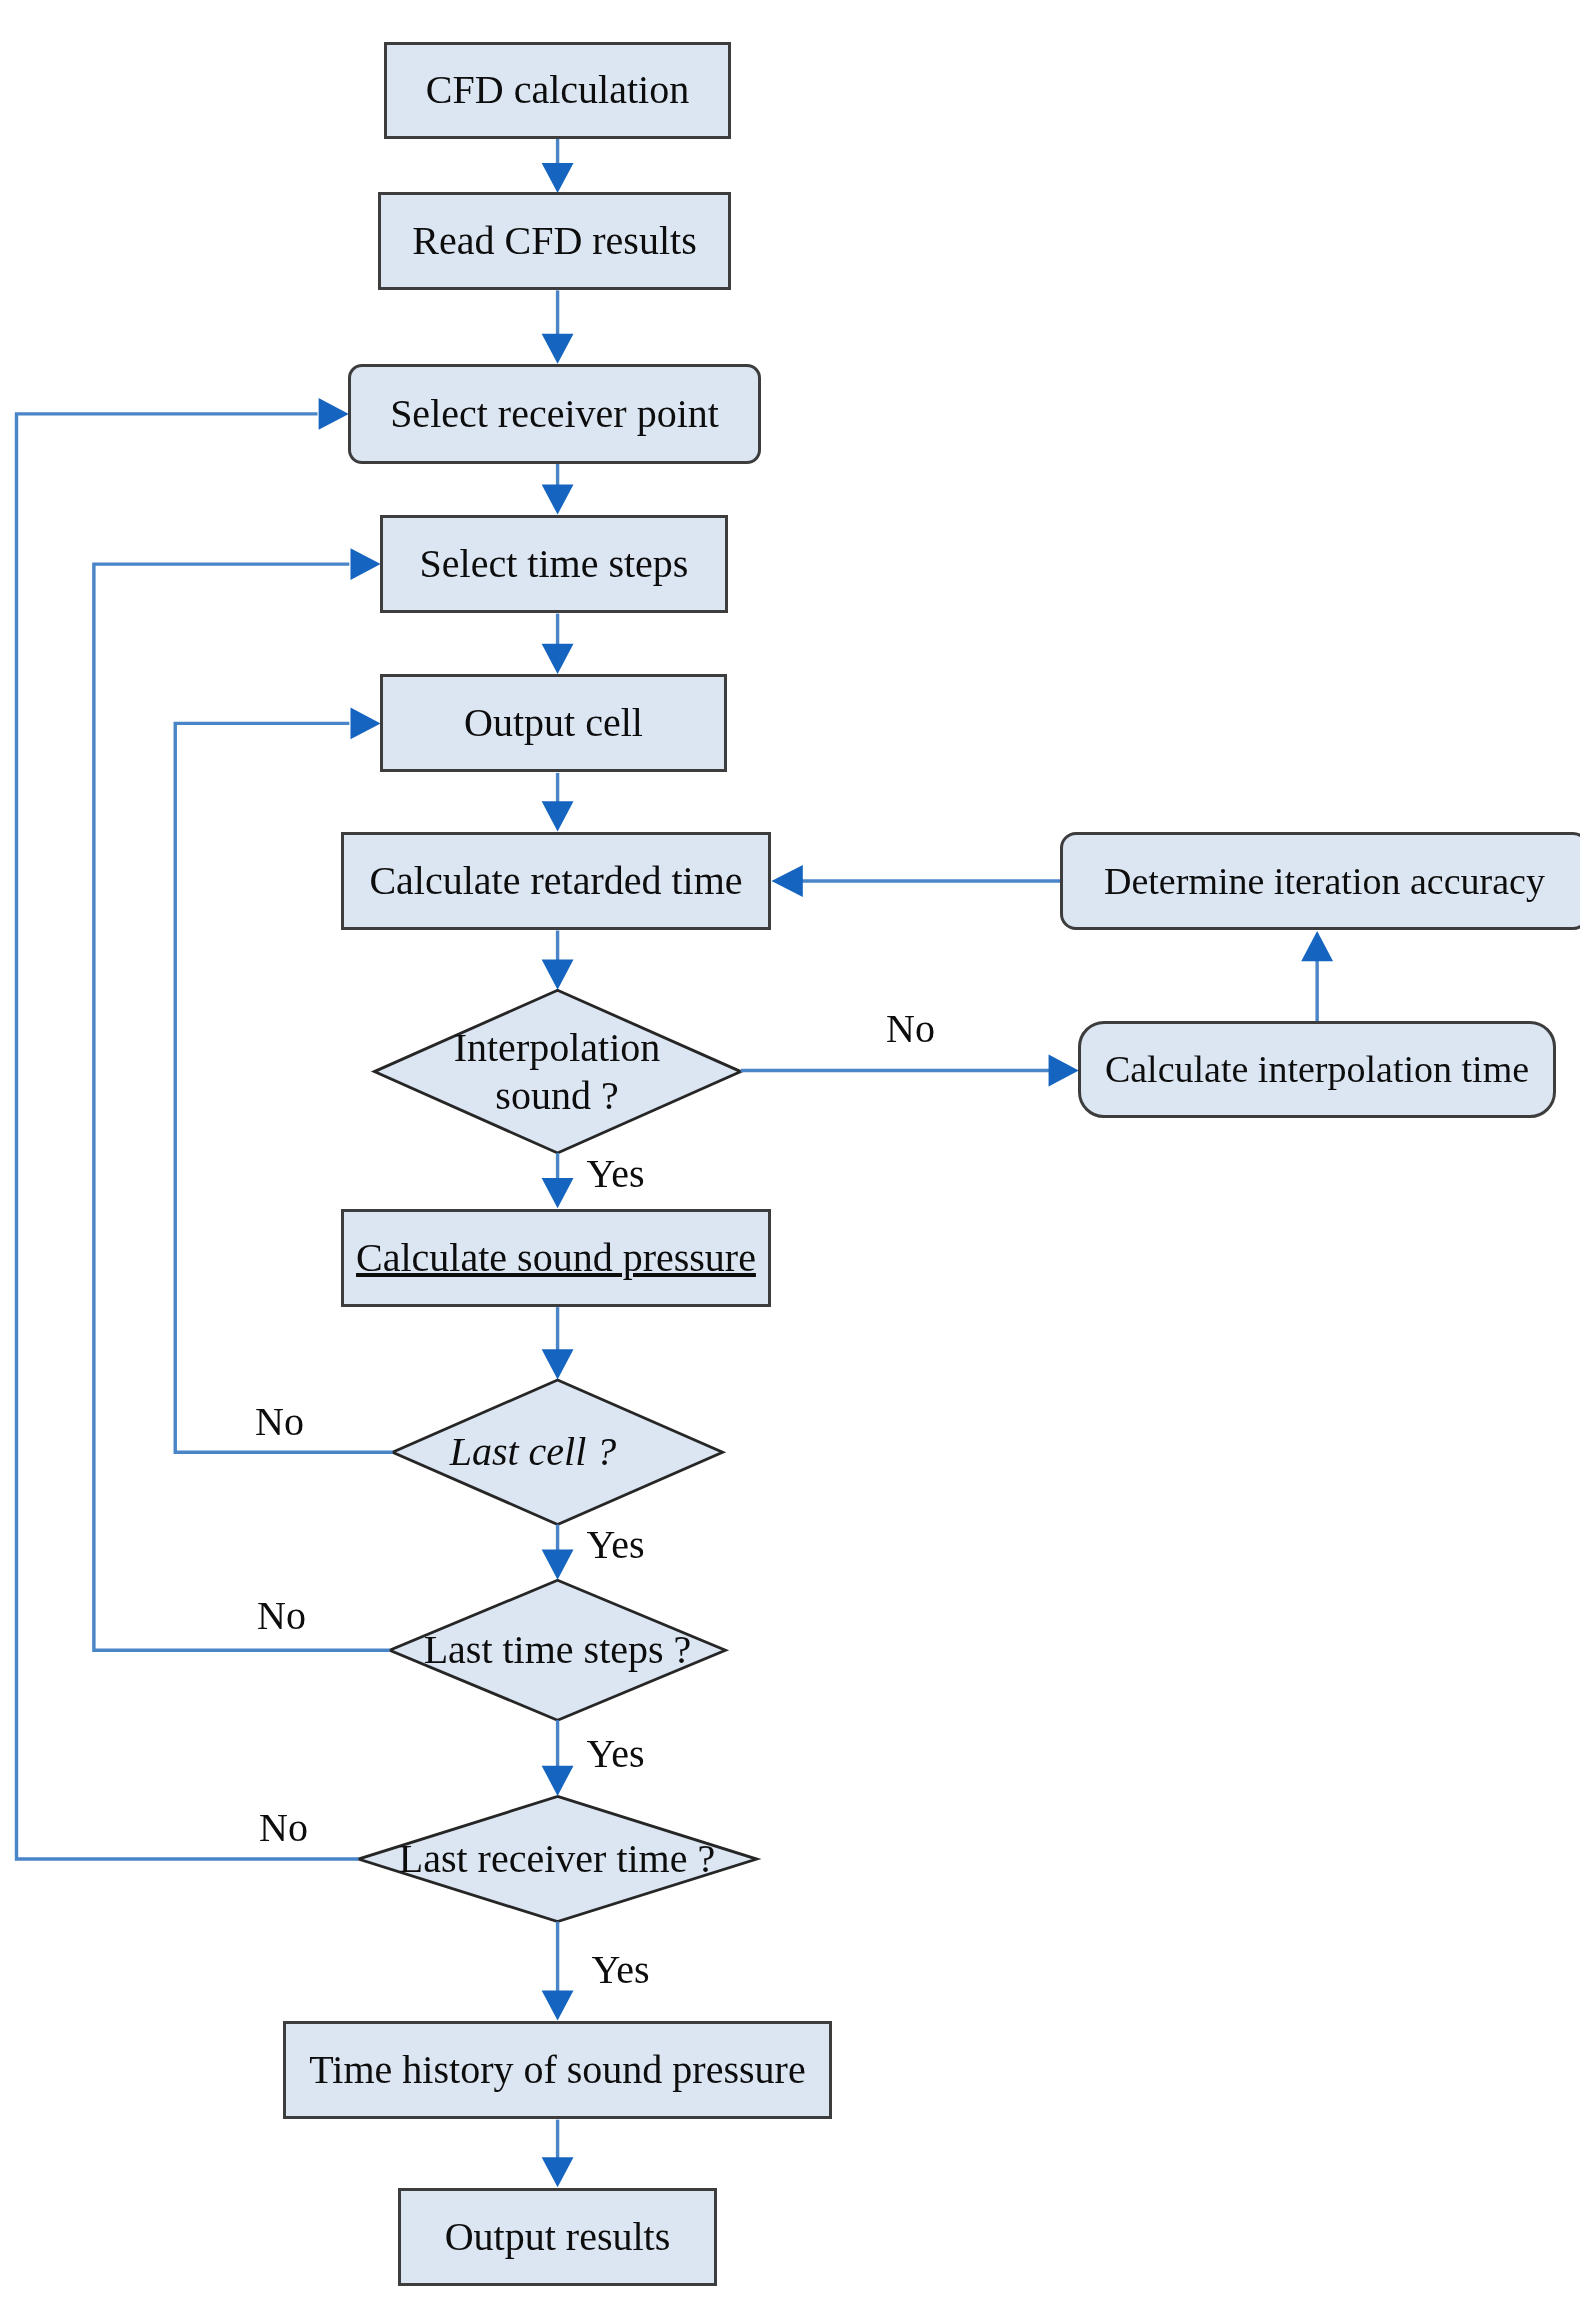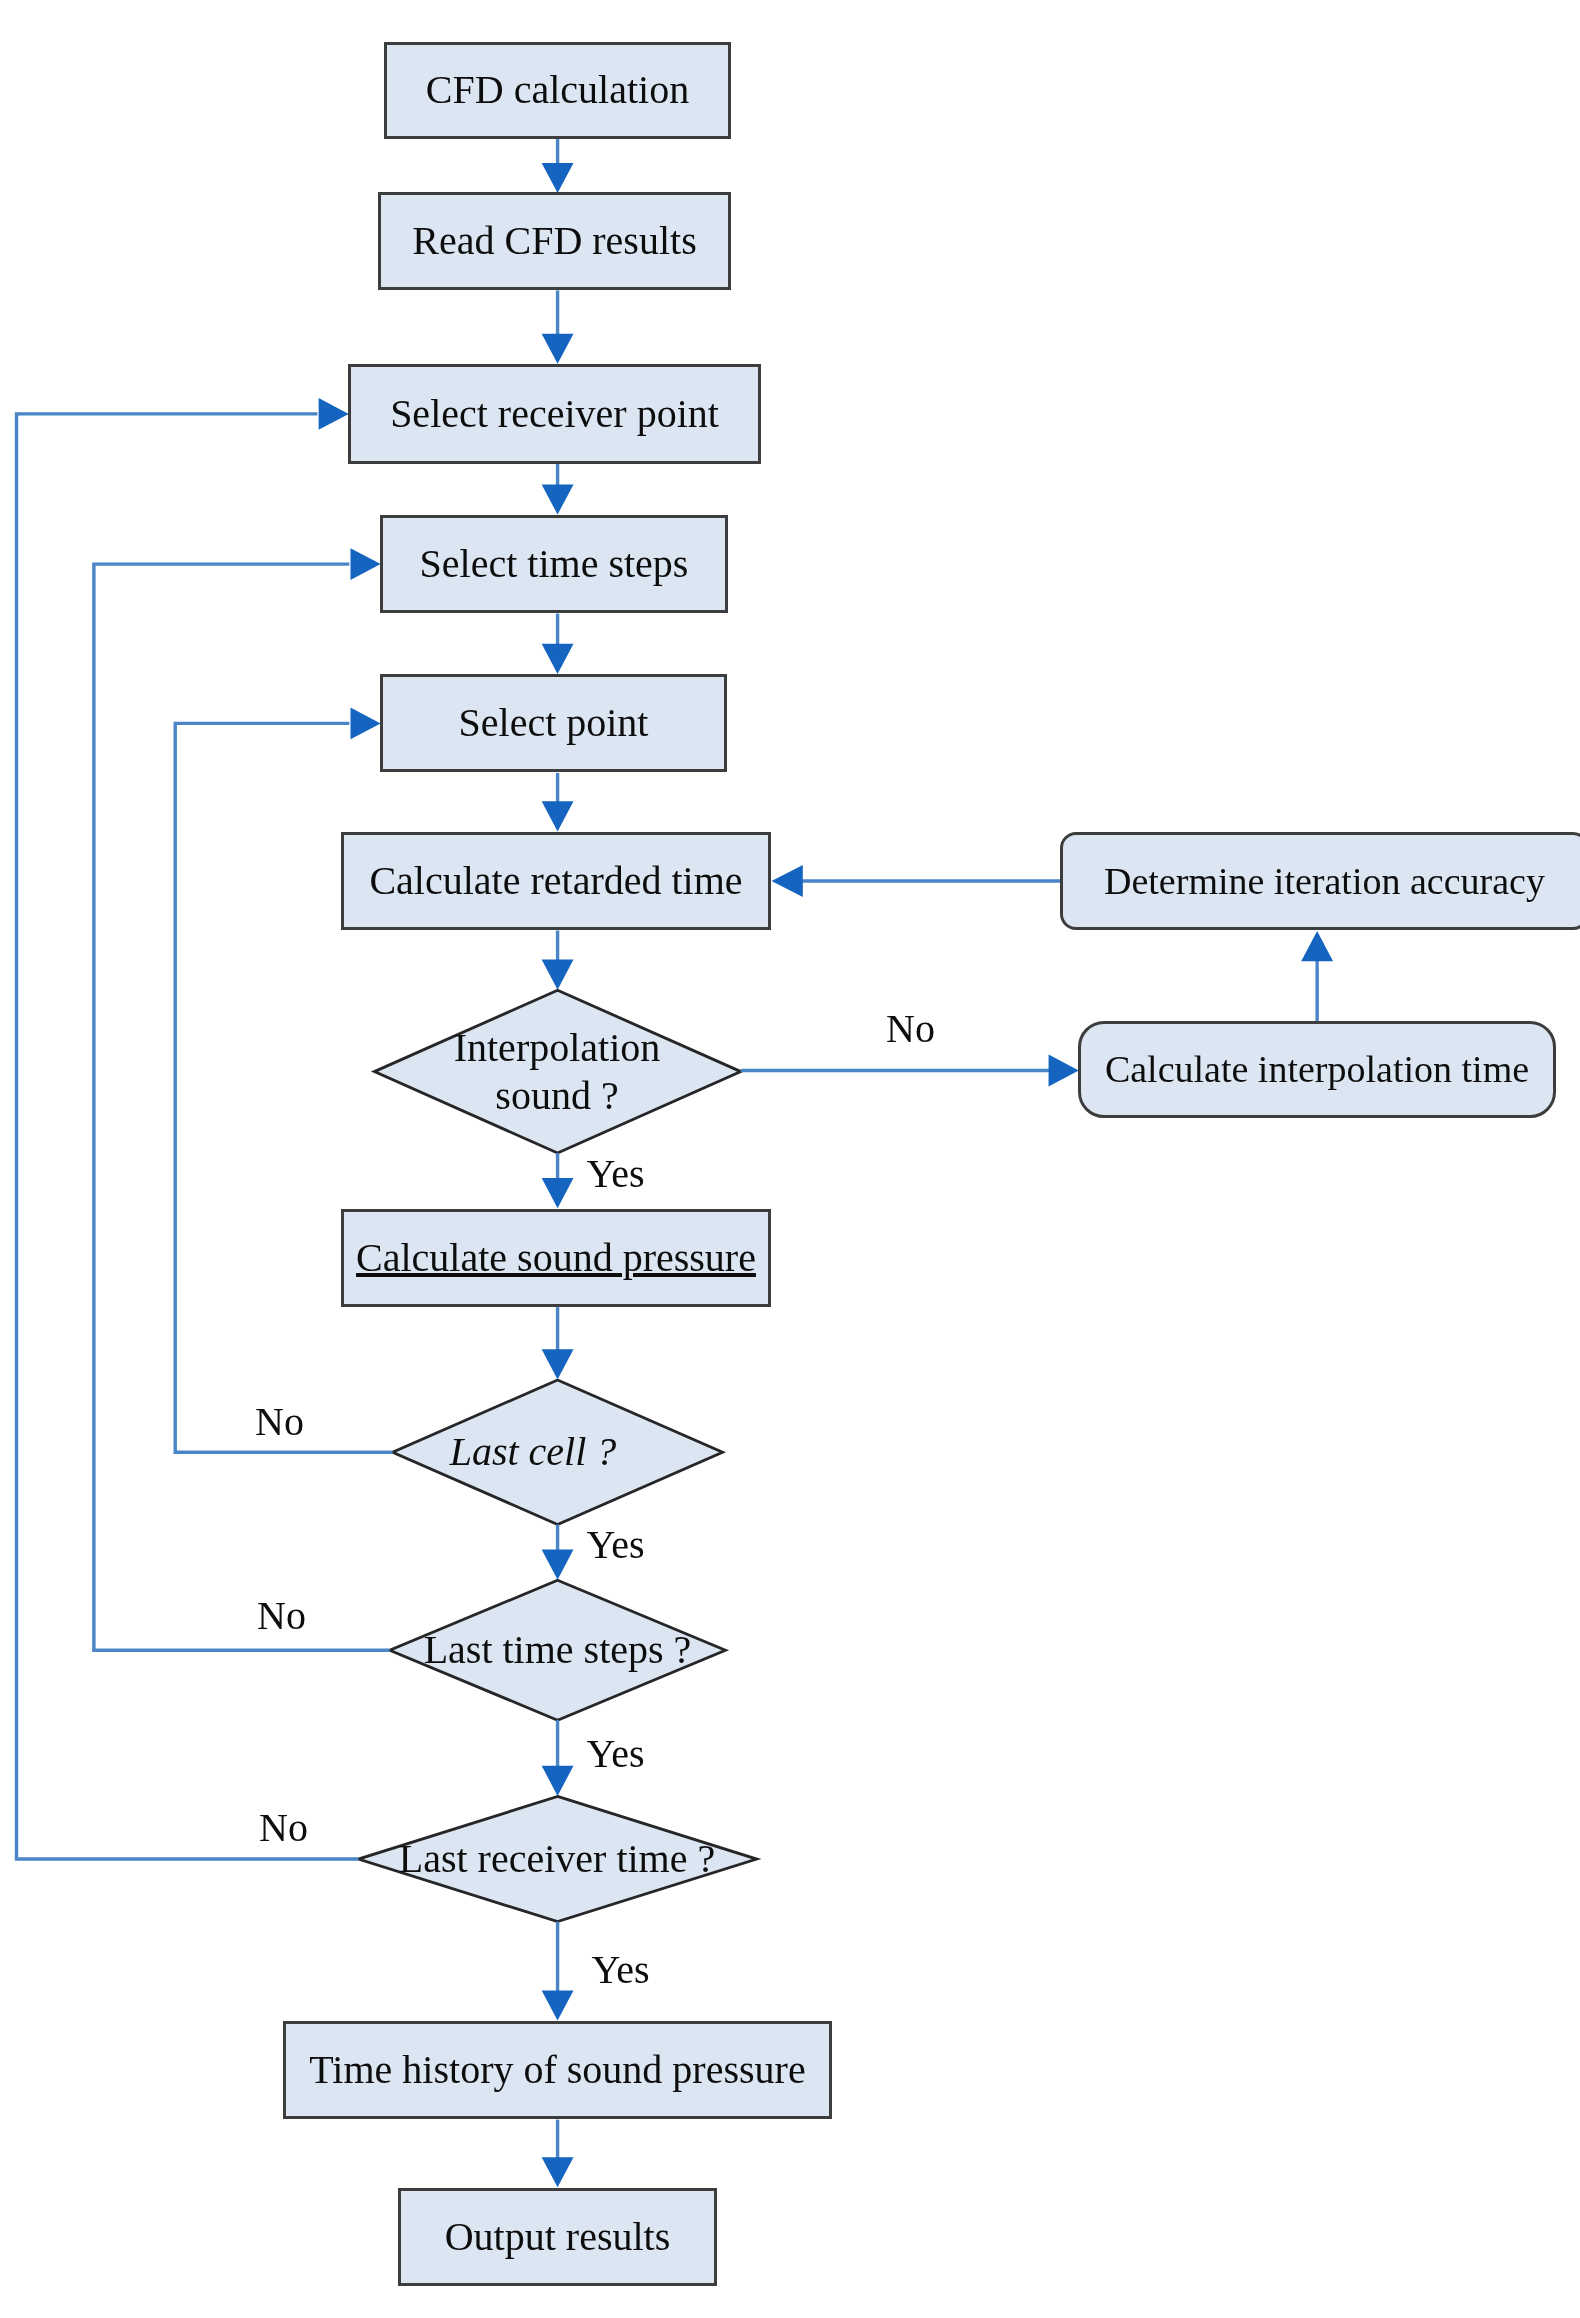--- a/index.html
+++ b/index.html
@@ -133,25 +133,25 @@
     <g>
       <polyline points="630,3267 29,3267 29,727 558,727" fill="none" stroke="#4a85c8" stroke-width="6"></polyline>
       <polygon points="560,699 560,755 613,727" fill="#1565c0"></polygon>
     </g>
   </svg>
 
   <div class="box" style="left:384px;top:25.6px;width:347px;height:97px;margin-top:16px;">CFD calculation</div>
 
   <div class="box" style="left:378px;top:192px;width:353px;height:98px;">Read CFD results</div>
 
-  <div class="box" style="left:348px;top:364px;width:413px;height:100px;">Select receiver point</div>
+  <div class="box" style="left:348px;top:364px;width:413px;height:100px;border-radius:14px;">Select receiver point</div>
 
   <div class="box" style="left:380px;top:515px;width:348px;height:98px;">Select time steps</div>
 
-  <div class="box" style="left:380px;top:674px;width:347px;height:98px;">Select point</div>
+  <div class="box" style="left:380px;top:674px;width:347px;height:98px;">Output cell</div>
 
   <div class="box" style="left:341px;top:832px;width:430px;height:98px;">Calculate retarded time</div>
 
   <div class="box" style="left:1060px;top:832px;width:529px;height:98px;font-size:38px;border-radius:16px;">Determine iteration accuracy</div>
 
   <div class="box" style="left:1078px;top:1021px;width:478px;height:97px;font-size:38px;border-radius:26px;">Calculate interpolation time</div>
 
   <div class="box" style="left:341px;top:1209px;width:430px;height:98px;text-decoration:underline;">Calculate sound pressure</div>
 
   <div class="box" style="left:283px;top:2021px;width:549px;height:98px;">Time history of sound pressure</div>

